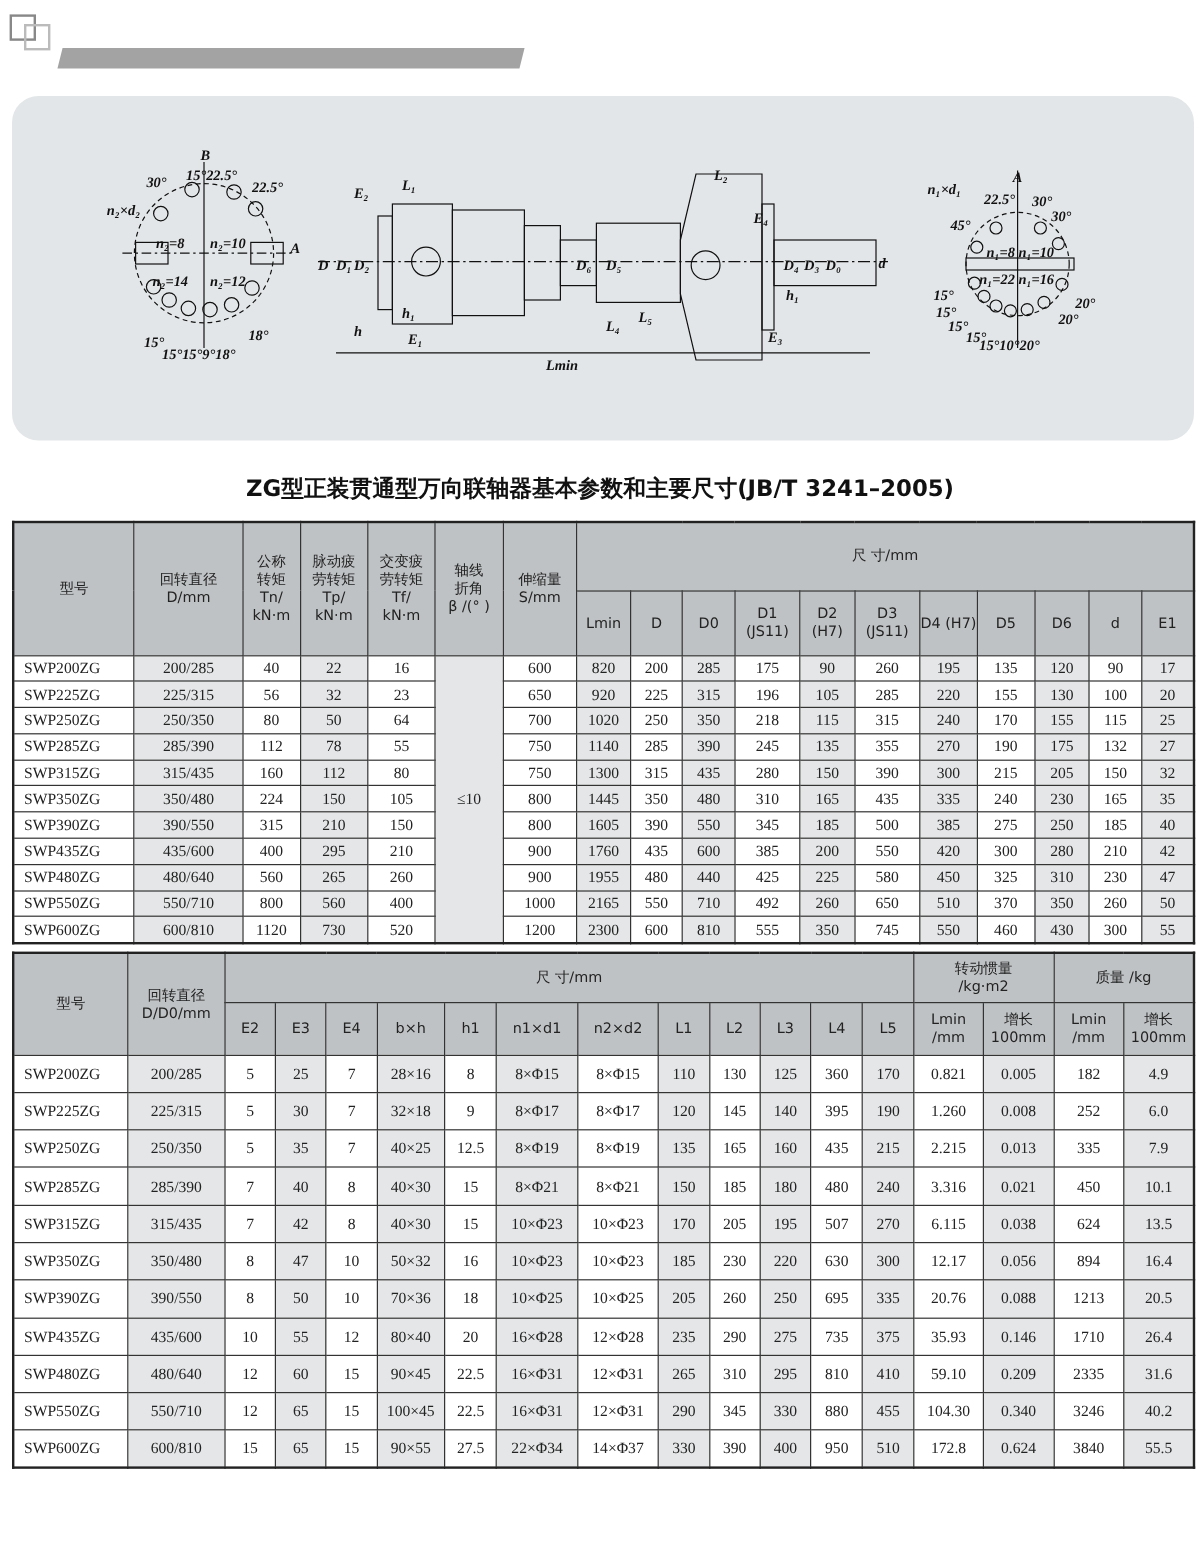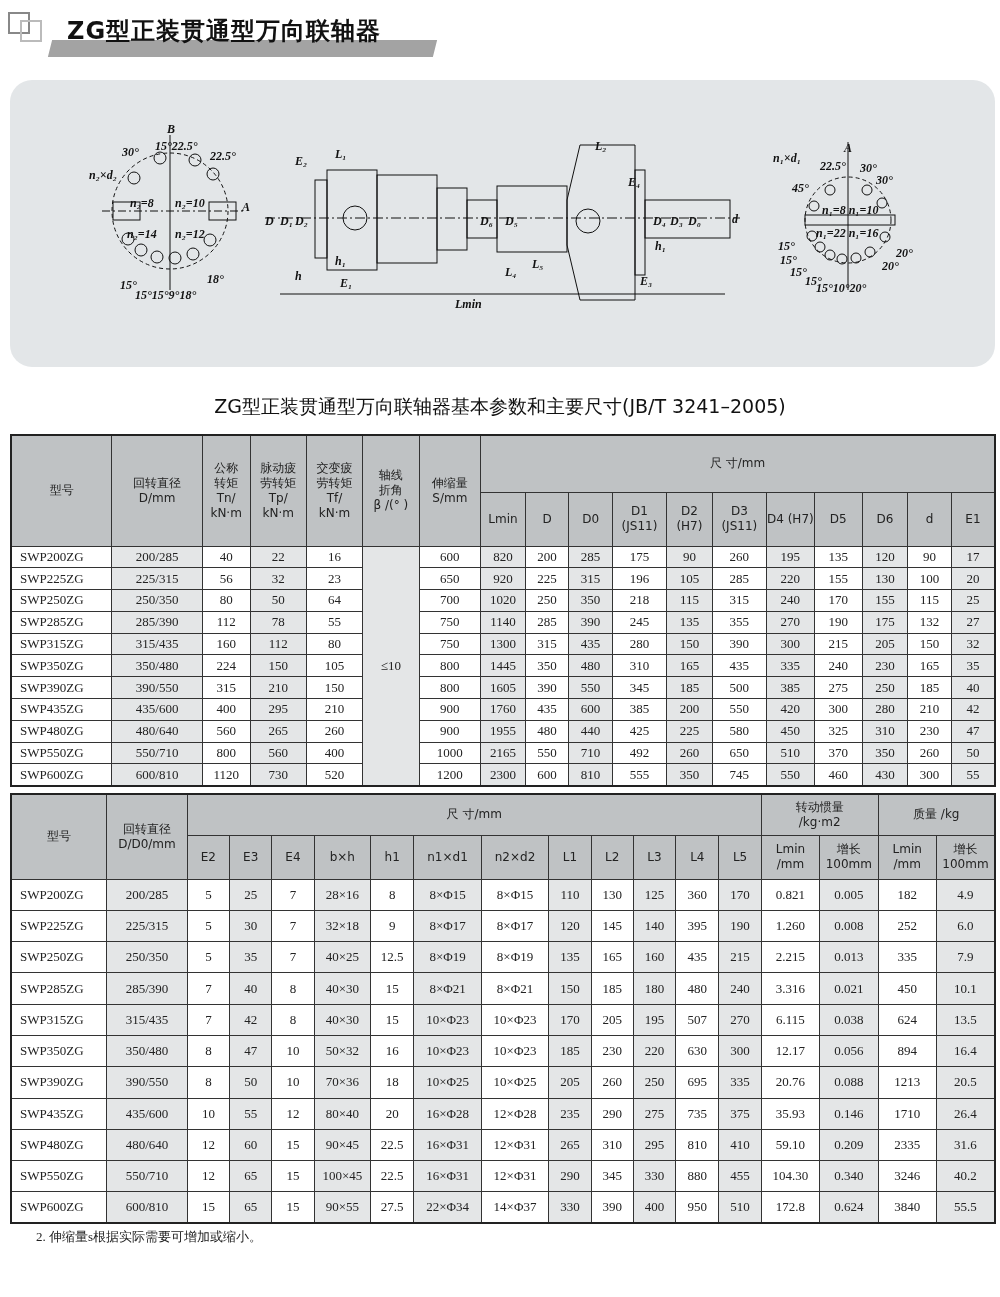--- a/index.html
+++ b/index.html
@@ -4,42 +4,41 @@
 <style>
 *{box-sizing:border-box;margin:0;padding:0}
 body{width:1000px;height:1297px;background:#fff;font-family:"DejaVu Sans",sans-serif;color:#111;position:relative;overflow:hidden}
 .hdr{position:absolute;left:0;top:0;width:1000px;height:70px}
 .hdr .sq1{position:absolute;left:8px;top:12px;width:22px;height:22px;border:2px solid #888;background:#fff}
 .hdr .sq2{position:absolute;left:20px;top:20px;width:22px;height:22px;border:2px solid #bbb}
 .hdr .bar{position:absolute;left:50px;top:40px;width:385px;height:17px;background:#a3a3a3;transform:skewX(-14deg)}
 .hdr .title{position:absolute;left:67px;top:15px;font-size:24px;font-weight:bold;color:#111;letter-spacing:1px;font-family:"DejaVu Sans",sans-serif}
 .diagram{position:absolute;left:10px;top:80px;width:985px;height:287px;background:#e3e6e8;border-radius:22px}
 .diagram svg{position:absolute;left:0;top:0}
-.subtitle{position:absolute;left:0;top:394px;width:1000px;text-align:center;font-size:19px;font-weight:normal;color:#111}
+.subtitle{position:absolute;left:0;top:394px;width:1000px;text-align:center;font-size:19px;font-weight:bold;color:#111}
 table{border-collapse:collapse;position:absolute;font-family:"Liberation Serif",serif}
 td,th{border:1px solid #333;text-align:center;font-weight:normal;color:#222}
 th{background:#bfc2c4;font-family:"DejaVu Sans",sans-serif;font-size:12px;line-height:15px}
 .t1{left:10px;top:434px;width:986px;border:2px solid #222}
 .t1 td{font-size:13px;height:21.8px;padding:0}
 .t2{left:10px;top:793px;width:986px;border:2px solid #222}
 .t2 td{font-size:13px;height:31.3px;padding:0}
 td.g{background:#e4e6e7}
 td.m{text-align:left;padding-left:8px}
 .notes{position:absolute;left:8px;top:1228px;font-family:"Liberation Serif",serif;font-size:13px;line-height:18px;color:#222}
 .notes div{white-space:nowrap}
 .notes .ind{padding-left:28px}
 </style>
 </head>
 <body>
 
 <div class="hdr">
   <div class="sq1"></div>
   <div class="sq2"></div>
   <div class="bar"></div>
-  <div class="title">ZG型正装贯通型万向联轴器</div>
 </div>
 
 <div class="diagram">
   <svg width="985" height="287" viewBox="0 0 985 287" font-family="Liberation Serif, serif" font-weight="bold" font-style="italic" fill="#111" stroke="#111">
 
     <g stroke-width="1" fill="none">
       <circle cx="160" cy="131" r="58" stroke-dasharray="4,3"></circle>
       <line x1="160" y1="55" x2="160" y2="210"></line>
       <line x1="92" y1="131" x2="235" y2="131" stroke-dasharray="8,3,2,3"></line>
       <rect x="103" y="122" width="27" height="18"></rect>
@@ -674,14 +673,13 @@
         <td class="g">510</td>
         <td>172.8</td>
         <td class="g">0.624</td>
         <td>3840</td>
         <td class="g">55.5</td>
       </tr>
     </tbody>
 </table>
 
 <div class="notes">
-  <div class="ind">2. 伸缩量s根据实际需要可增加或缩小。</div>
 </div>
 
 </body></html>

